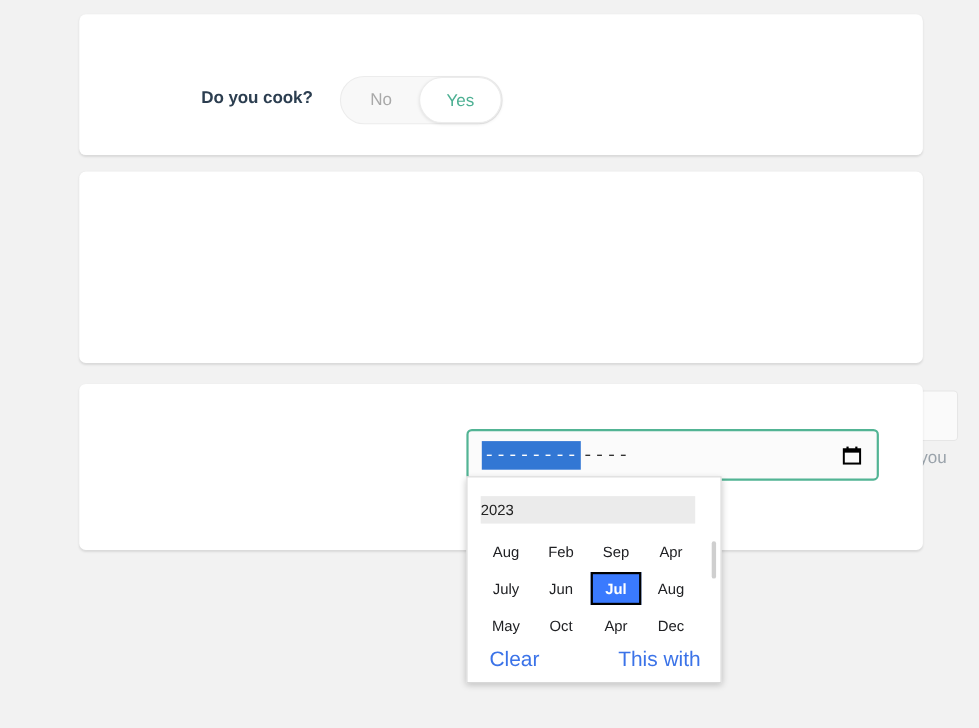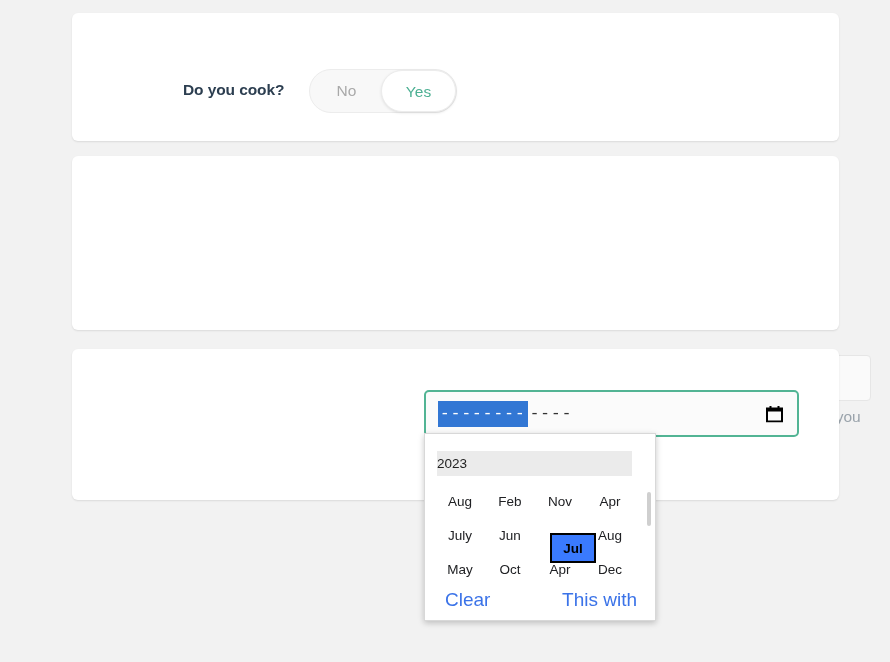--- a/index.html
+++ b/index.html
@@ -212,26 +212,26 @@
     display: flex;
     align-items: center;
     justify-content: center;
     font-size: 13.5px;
     color: #202124;
     cursor: pointer;
     box-sizing: border-box;
   }
   .month-cell.selected {
     background: #3a7afe;
-    color: #000000;
+    color: #ffffff;
     font-weight: bold;
     border: 2px solid #000000;
     width: 46px;
     height: 30px;
-    margin: 15px;
+    margin: 2px;
   }
   .picker-scroll {
     position: absolute;
     right: 4px;
     top: 58px;
     width: 4px;
     height: 34px;
     background: #cfcfcf;
     border-radius: 2px;
     cursor: pointer;
@@ -317,21 +317,21 @@
       </svg>
     </span>
   </div>
 
   <div class="picker">
     <div class="picker-year">2023</div>
 
     <div class="month-grid">
       <div class="month-cell">Aug</div>
       <div class="month-cell">Feb</div>
-      <div class="month-cell">Nov</div>
+      <div class="month-cell">Sep</div>
       <div class="month-cell">Apr</div>
       <div class="month-cell">July</div>
       <div class="month-cell">Jun</div>
       <div class="month-cell selected">Jul</div>
       <div class="month-cell">Aug</div>
       <div class="month-cell">May</div>
       <div class="month-cell">Oct</div>
       <div class="month-cell">Apr</div>
       <div class="month-cell">Dec</div>
     </div>

